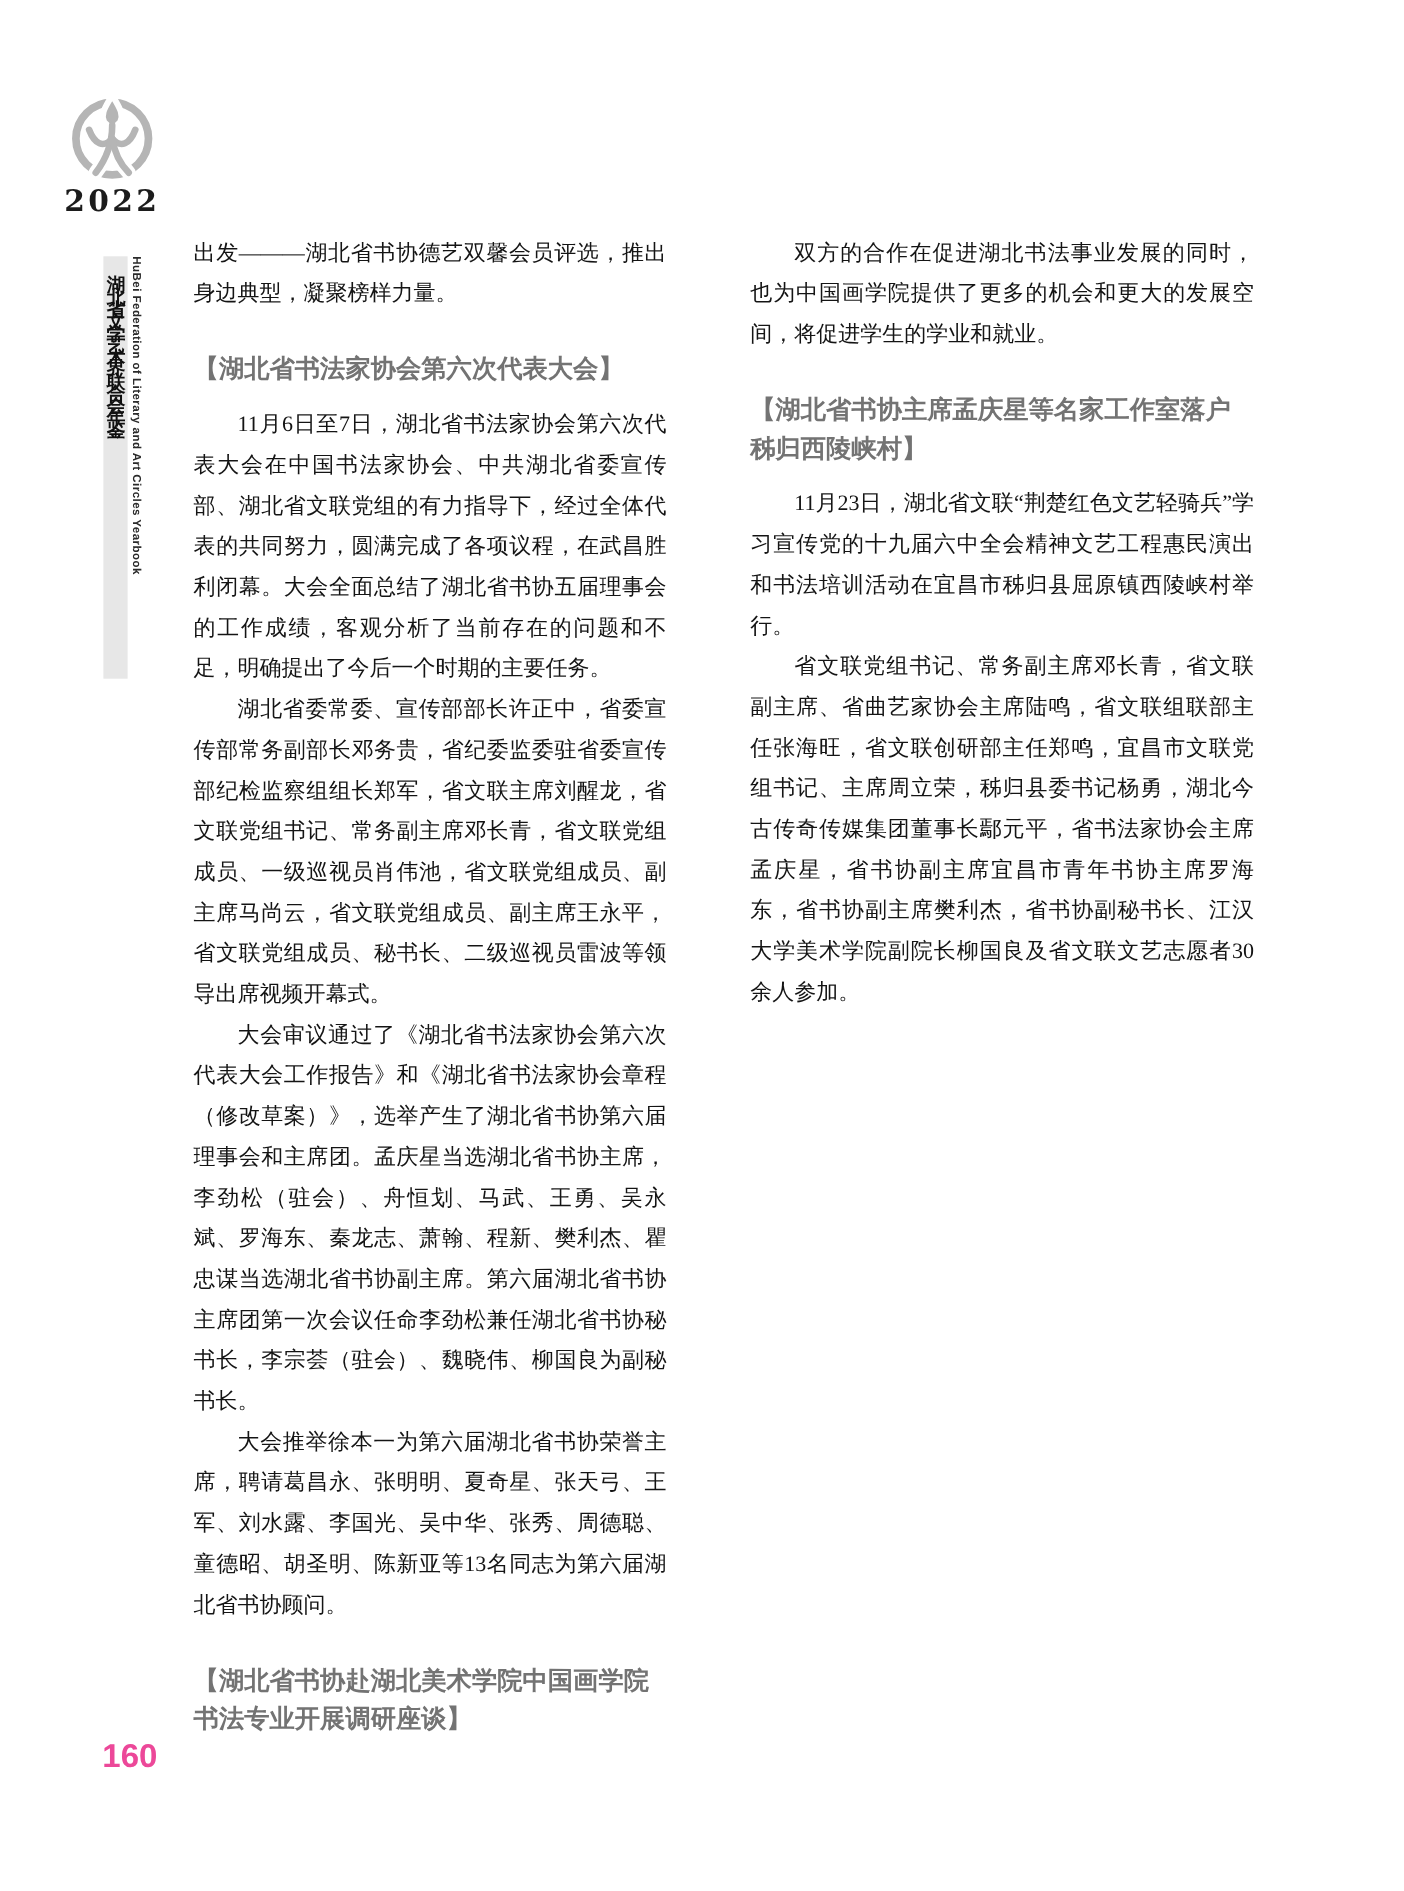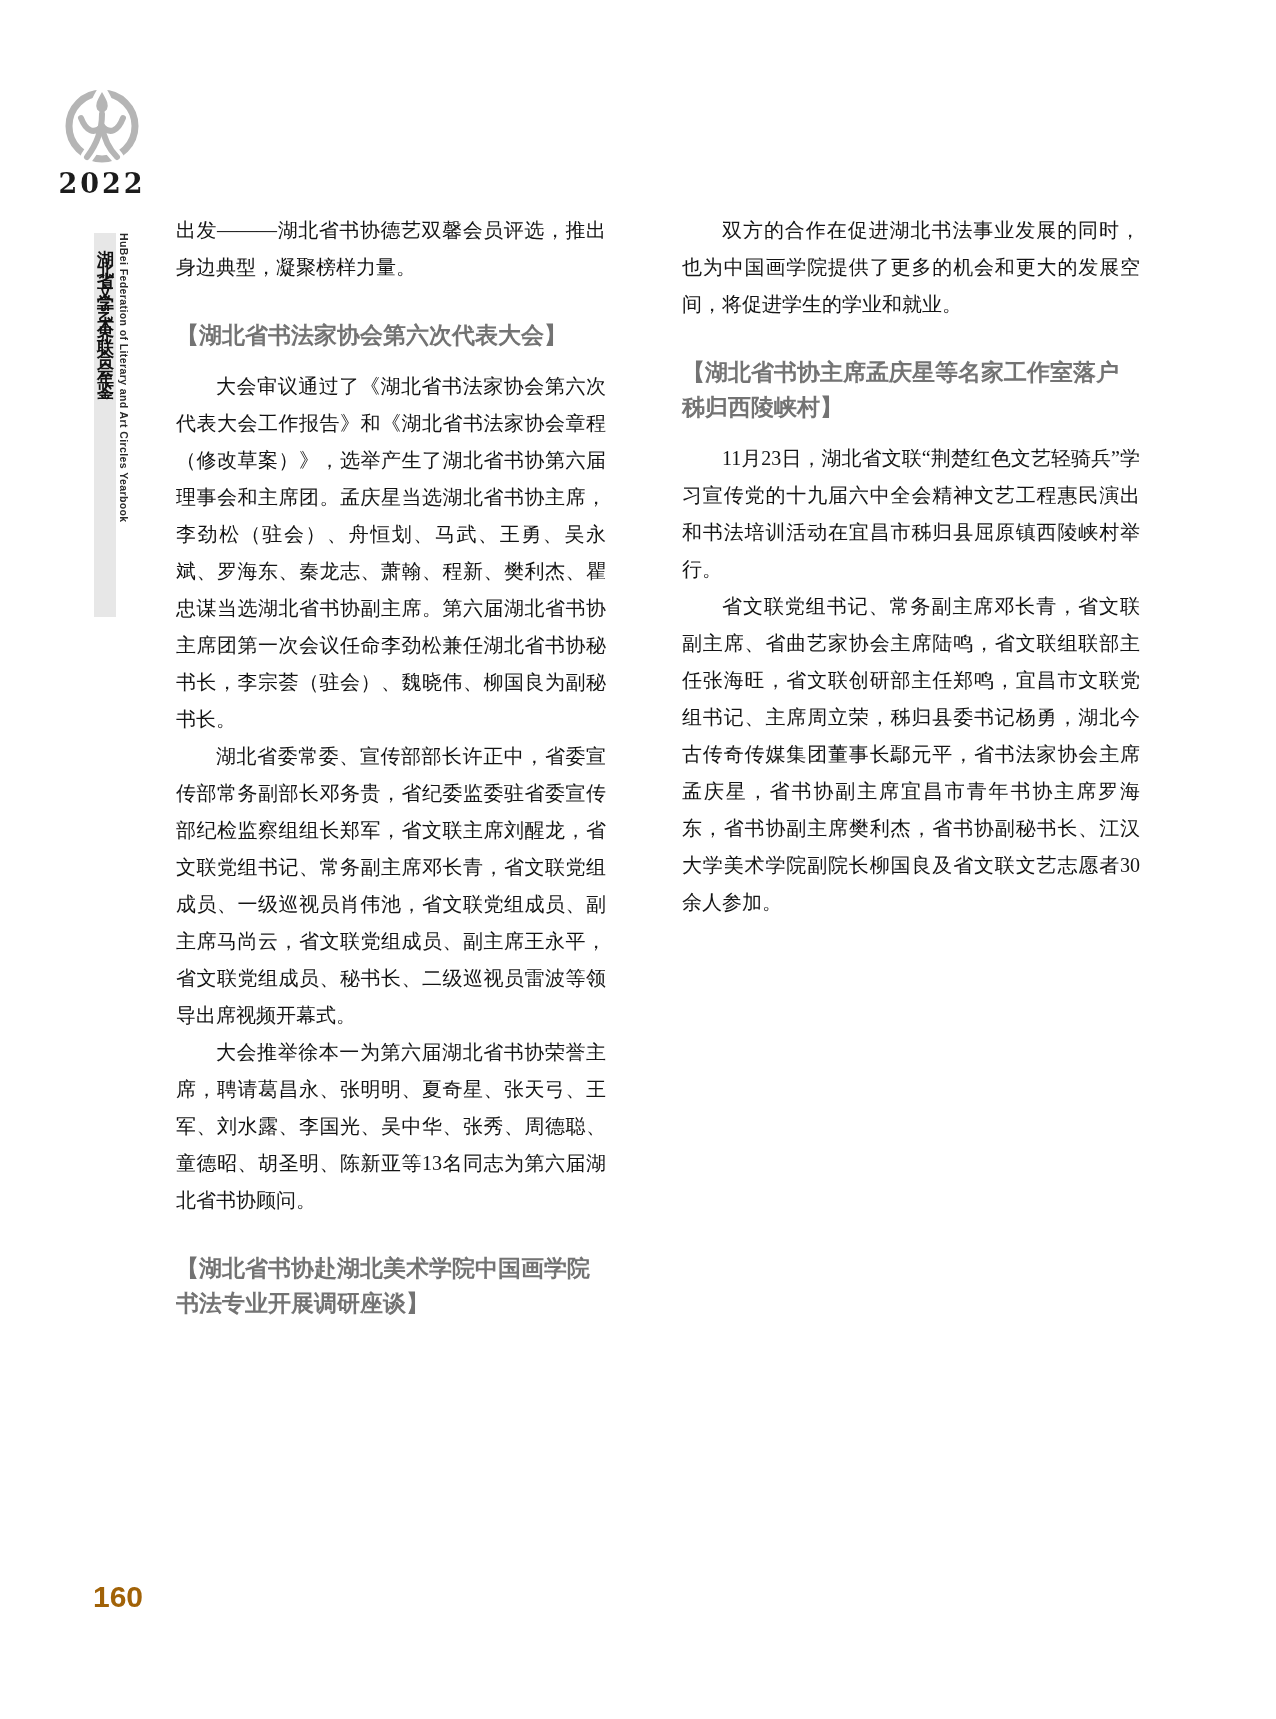--- a/index.html
+++ b/index.html
@@ -49,21 +49,21 @@
     font-family:"Liberation Sans","DejaVu Sans",sans-serif;
     font-weight:bold;font-size:23px;line-height:35px;
     margin:32px 0 15px 0;text-align:left;color:#737373;
   }
   .heading:first-child{margin-top:0;}
 
   
   .page-number{
     position:absolute;left:93px;top:1580px;
     font-family:"Liberation Sans","DejaVu Sans",sans-serif;
-    font-weight:bold;font-size:30px;color:#a16207;
+    font-weight:bold;font-size:30px;color:#ec4899;
   }
 </style>
 </head>
 <body>
 
 <div class="page">
 
   <div class="logo-wrap">
     <span>
       <svg width="84" height="84" viewBox="0 0 84 84" aria-hidden="true">
@@ -88,22 +88,23 @@
     <div class="logo-year">2022</div>
   </div>
 
   <div class="spine-cn">湖北省文学艺术界联合会年鉴</div>
   <div class="spine-en">HuBei Federation of Literary and Art Circles Yearbook</div>
 
   <main>
     <section class="col col-left">
         <div class="paragraph no-indent">出发———湖北省书协德艺双馨会员评选，推出身边典型，凝聚榜样力量。</div>
         <div class="heading">【湖北省书法家协会第六次代表大会】</div>
+        <div class="paragraph">11月6日至7日，湖北省书法家协会第六次代表大会在中国书法家协会、中共湖北省委宣传部、湖北省文联党组的有力指导下，经过全体代表的共同努力，圆满完成了各项议程，在武昌胜利闭幕。大会全面总结了湖北省书协五届理事会的工作成绩，客观分析了当前存在的问题和不足，明确提出了今后一个时期的主要任务。</div>
+        <div class="paragraph">湖北省委常委、宣传部部长许正中，省委宣传部常务副部长邓务贵，省纪委监委驻省委宣传部纪检监察组组长郑军，省文联主席刘醒龙，省文联党组书记、常务副主席邓长青，省文联党组成员、一级巡视员肖伟池，省文联党组成员、副主席马尚云，省文联党组成员、副主席王永平，省文联党组成员、秘书长、二级巡视员雷波等领导出席视频开幕式。</div>
         <div class="paragraph">大会审议通过了《湖北省书法家协会第六次代表大会工作报告》和《湖北省书法家协会章程（修改草案）》，选举产生了湖北省书协第六届理事会和主席团。孟庆星当选湖北省书协主席，李劲松（驻会）、舟恒划、马武、王勇、吴永斌、罗海东、秦龙志、萧翰、程新、樊利杰、瞿忠谋当选湖北省书协副主席。第六届湖北省书协主席团第一次会议任命李劲松兼任湖北省书协秘书长，李宗荟（驻会）、魏晓伟、柳国良为副秘书长。</div>
-        <div class="paragraph">湖北省委常委、宣传部部长许正中，省委宣传部常务副部长邓务贵，省纪委监委驻省委宣传部纪检监察组组长郑军，省文联主席刘醒龙，省文联党组书记、常务副主席邓长青，省文联党组成员、一级巡视员肖伟池，省文联党组成员、副主席马尚云，省文联党组成员、副主席王永平，省文联党组成员、秘书长、二级巡视员雷波等领导出席视频开幕式。</div>
         <div class="paragraph">大会推举徐本一为第六届湖北省书协荣誉主席，聘请葛昌永、张明明、夏奇星、张天弓、王军、刘水露、李国光、吴中华、张秀、周德聪、童德昭、胡圣明、陈新亚等13名同志为第六届湖北省书协顾问。</div>
         <div class="heading">【湖北省书协赴湖北美术学院中国画学院书法专业开展调研座谈】</div>
       </section>
     <section class="col col-right">
         <div class="paragraph">双方的合作在促进湖北书法事业发展的同时，也为中国画学院提供了更多的机会和更大的发展空间，将促进学生的学业和就业。</div>
         <div class="heading">【湖北省书协主席孟庆星等名家工作室落户秭归西陵峡村】</div>
         <div class="paragraph">11月23日，湖北省文联“荆楚红色文艺轻骑兵”学习宣传党的十九届六中全会精神文艺工程惠民演出和书法培训活动在宜昌市秭归县屈原镇西陵峡村举行。</div>
         <div class="paragraph">省文联党组书记、常务副主席邓长青，省文联副主席、省曲艺家协会主席陆鸣，省文联组联部主任张海旺，省文联创研部主任郑鸣，宜昌市文联党组书记、主席周立荣，秭归县委书记杨勇，湖北今古传奇传媒集团董事长鄢元平，省书法家协会主席孟庆星，省书协副主席宜昌市青年书协主席罗海东，省书协副主席樊利杰，省书协副秘书长、江汉大学美术学院副院长柳国良及省文联文艺志愿者30余人参加。</div>
       </section>
   </main>

